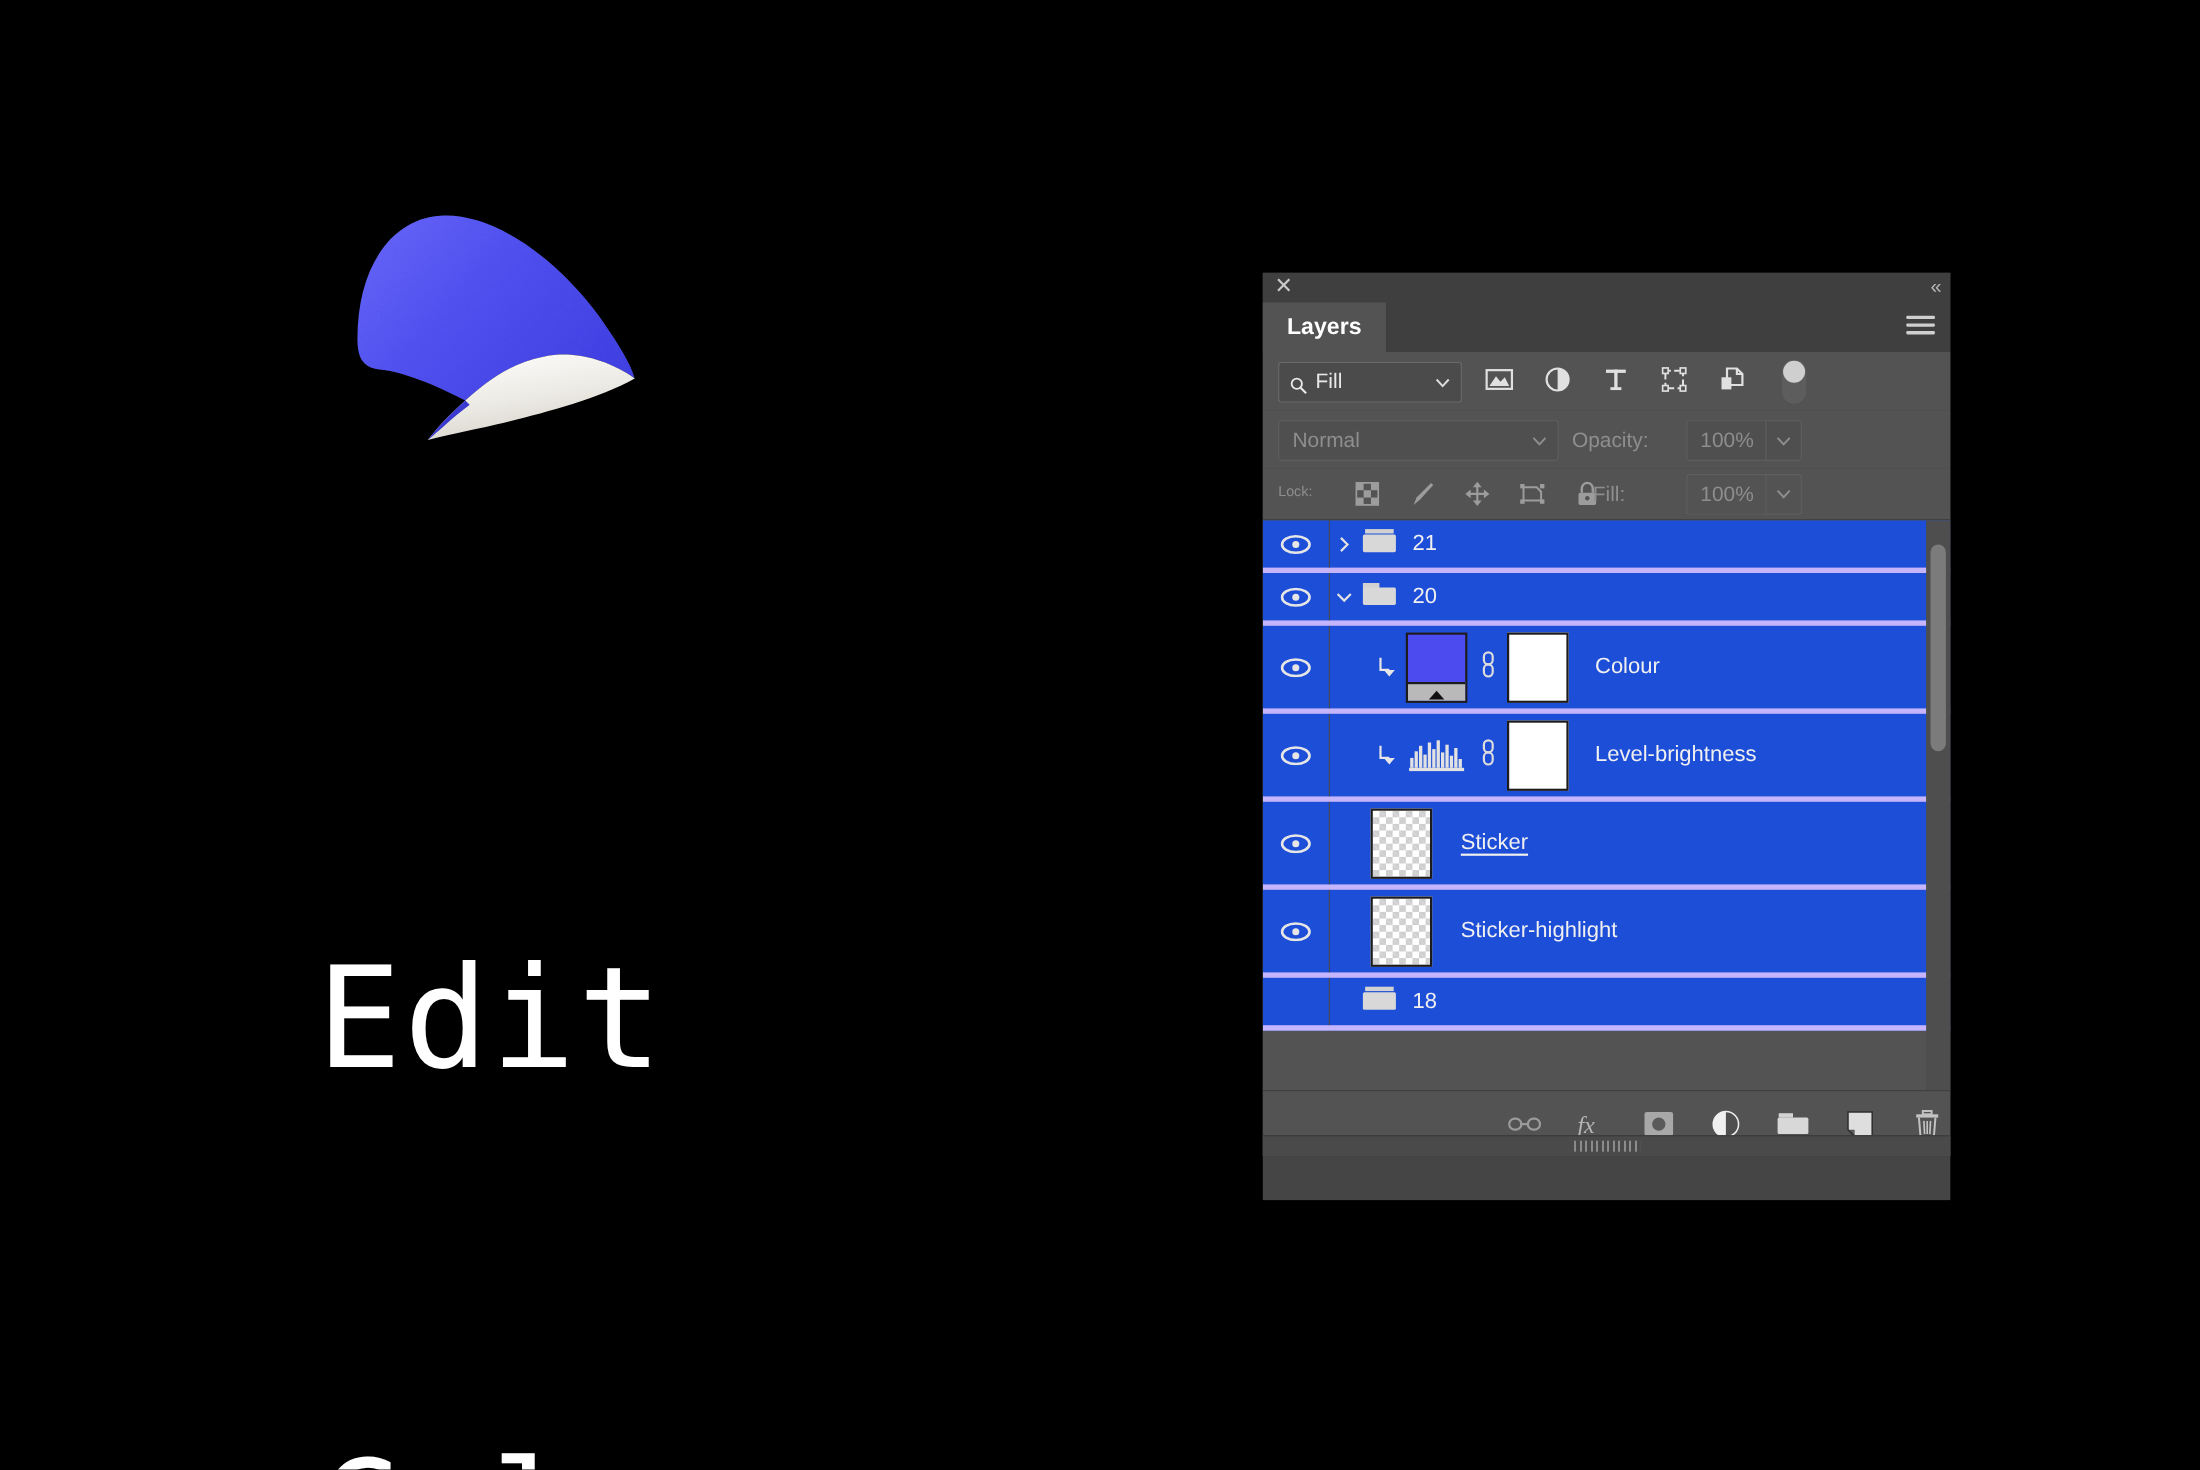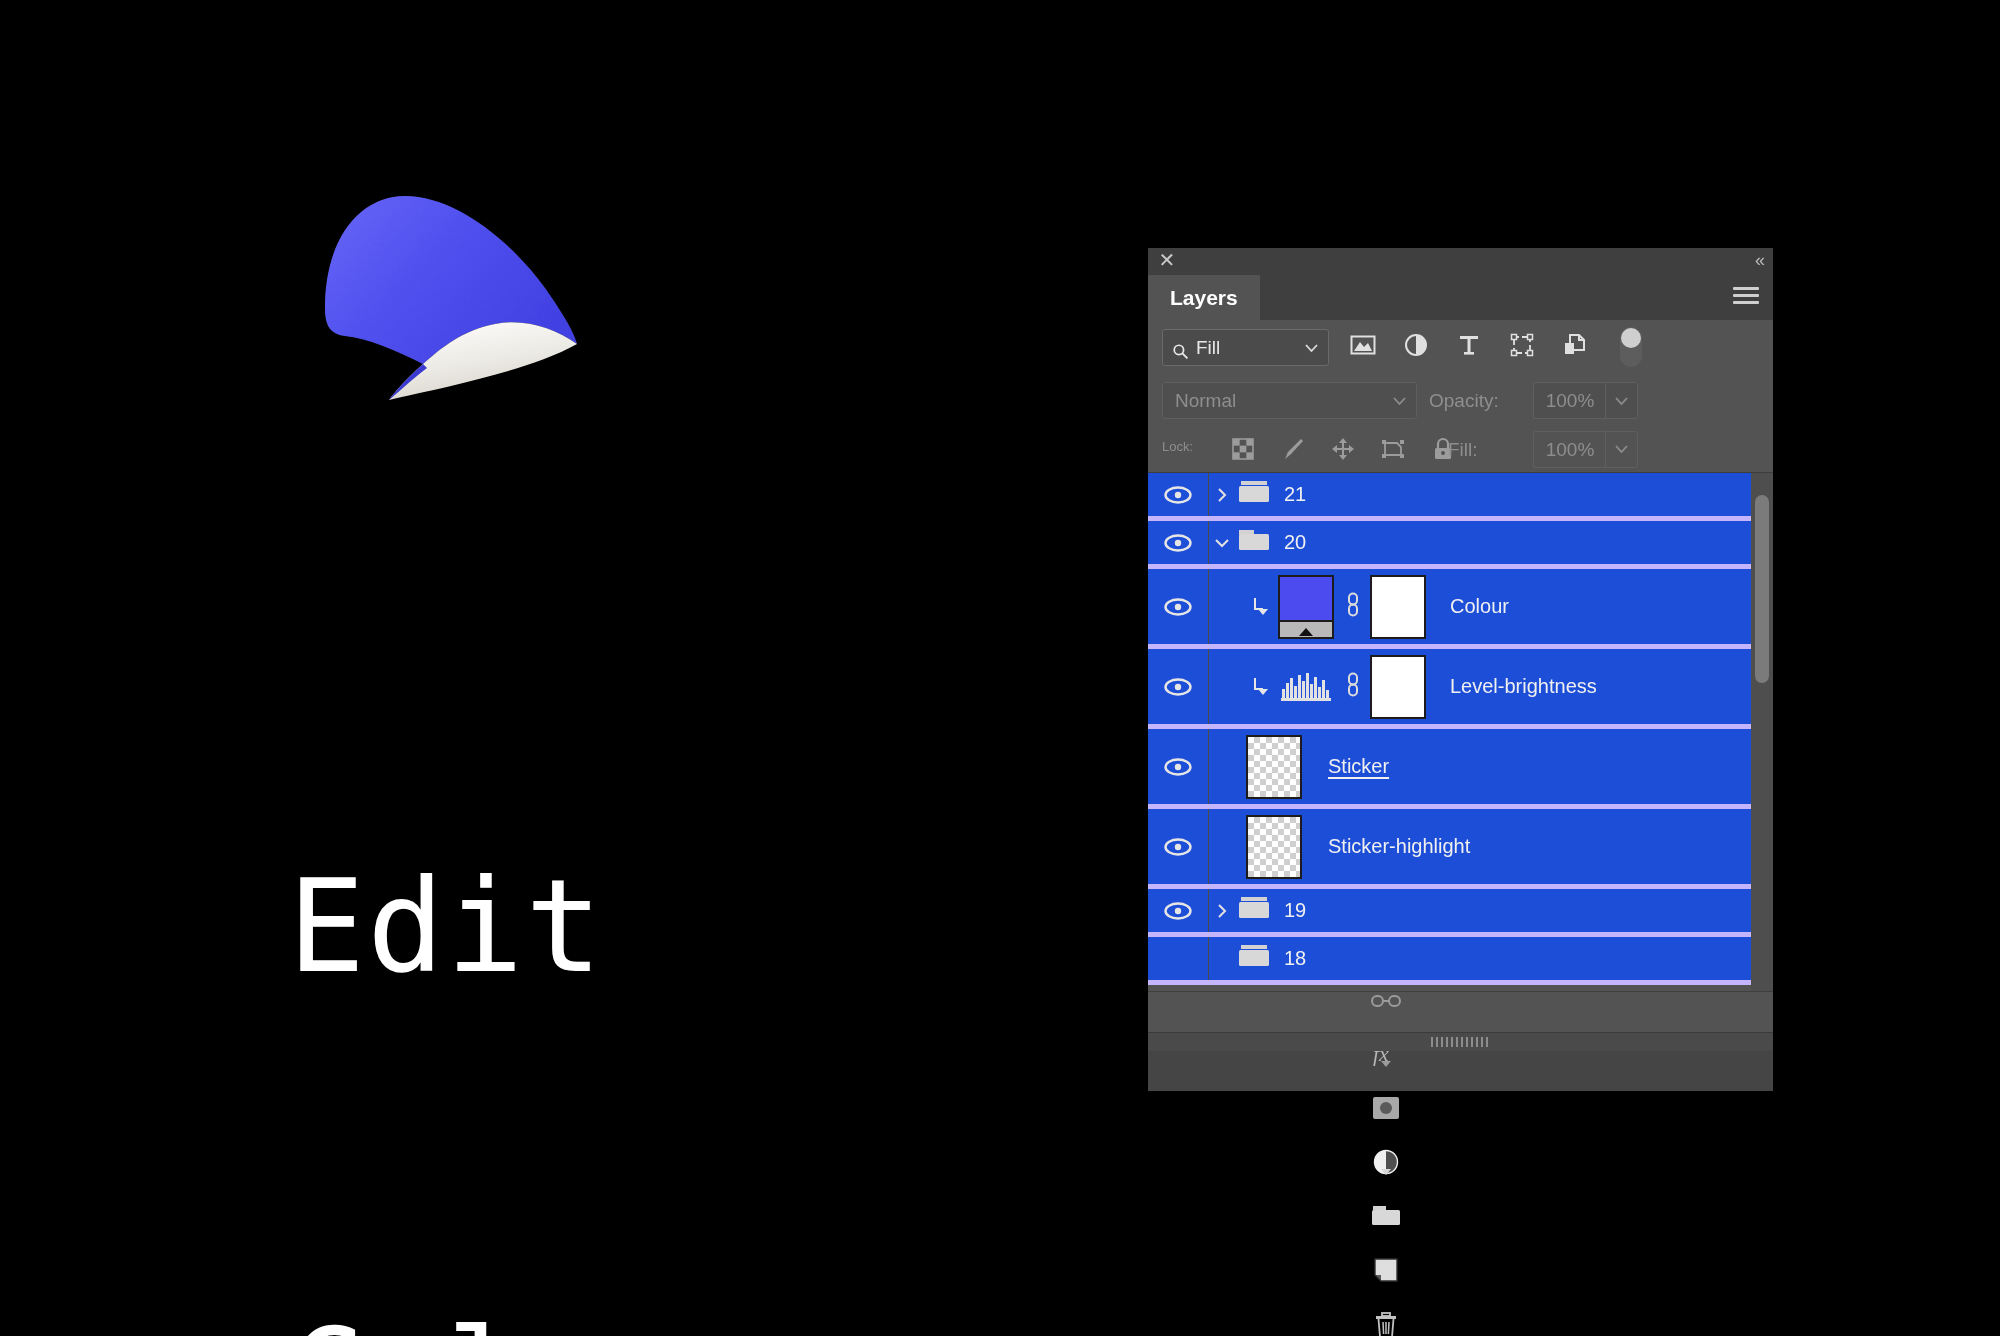--- a/index.html
+++ b/index.html
@@ -127,21 +127,21 @@
     width:0;height:0;border-left:7px solid transparent;border-right:7px solid transparent;border-bottom:8px solid #111;
   }
   .link-ico{position:absolute;top:50%;transform:translateY(-50%);}
   .renaming{text-decoration:underline;text-underline-offset:4px;}
 
   .scroll-track{position:absolute;right:0;top:0;width:22px;height:100%;background:#4e4e4e;}
   .scroll-thumb{position:absolute;left:4px;width:14px;border-radius:7px;background:#7b7b7b;}
 
   
   .panel-bottom{position:relative;height:59px;background:#535353;border-top:1px solid #3f3f3f;}
-  .bottom-icons{position:absolute;left:222px;top:0;height:59px;display:flex;align-items:center;gap:29px;flex-direction:column;}
+  .bottom-icons{position:absolute;left:222px;top:0;height:59px;display:flex;align-items:center;gap:29px;}
   .bottom-icons .bic{width:32px;height:36px;display:flex;align-items:center;justify-content:center;position:relative;}
   .mini-caret{position:absolute;bottom:0px;left:50%;transform:translateX(-50%);
     width:0;height:0;border-left:5px solid transparent;border-right:5px solid transparent;border-top:6px solid #d5d5d5;}
   .panel-grip{position:absolute;left:0;bottom:0;width:100%;height:18px;background:#4a4a4a;border-top:1px solid #3a3a3a;}
   .panel-grip .grip{position:absolute;left:50%;top:4px;transform:translateX(-50%);width:60px;height:10px;
      background:repeating-linear-gradient(90deg,#8c8c8c 0 2px,transparent 2px 5px);}
 </style>
 </head>
 <body>
 
@@ -461,42 +461,20 @@
         <div class="eye-cell">
           <svg width="28" height="18" viewBox="0 0 28 18">
               <ellipse cx="14" cy="9" rx="12.5" ry="7.5" fill="none" stroke="#e6e6e6" stroke-width="2.4"></ellipse>
               <circle cx="14" cy="9" r="3.2" fill="#e6e6e6"></circle>
             </svg>
         </div>
         <div class="thumb checker" style="left:98px;"></div>
         <div class="row-label" style="left:180px;">Sticker-highlight</div>
       </div>
 
-      <div class="layer-row group">
-        <div class="eye-cell">
-          <svg width="28" height="18" viewBox="0 0 28 18">
-              <ellipse cx="14" cy="9" rx="12.5" ry="7.5" fill="none" stroke="#e6e6e6" stroke-width="2.4"></ellipse>
-              <circle cx="14" cy="9" r="3.2" fill="#e6e6e6"></circle>
-            </svg>
-        </div>
-        <div class="disc-cell">
-          <span class="twisty">
-            <svg width="14" height="18" viewBox="0 0 14 18">
-                <polyline points="4,3 10,9 4,15" fill="none" stroke="#e2e2e2" stroke-width="2"></polyline>
-              </svg>
-          </span>
-          <span class="folder-ico">
-            <svg width="34" height="28" viewBox="0 0 34 28">
-                <rect x="4" y="3" width="26" height="4" fill="#d2d2d2"></rect>
-                <rect x="2" y="8" width="30" height="16" rx="1.5" fill="#d8d8d8"></rect>
-              </svg>
-          </span>
-        </div>
-        <div class="row-label">19</div>
-      </div>
 
       <div class="layer-row group">
         <div class="eye-cell">
           
         </div>
         <div class="disc-cell">
           <span class="twisty">
             
           </span>
           <span class="folder-ico">

